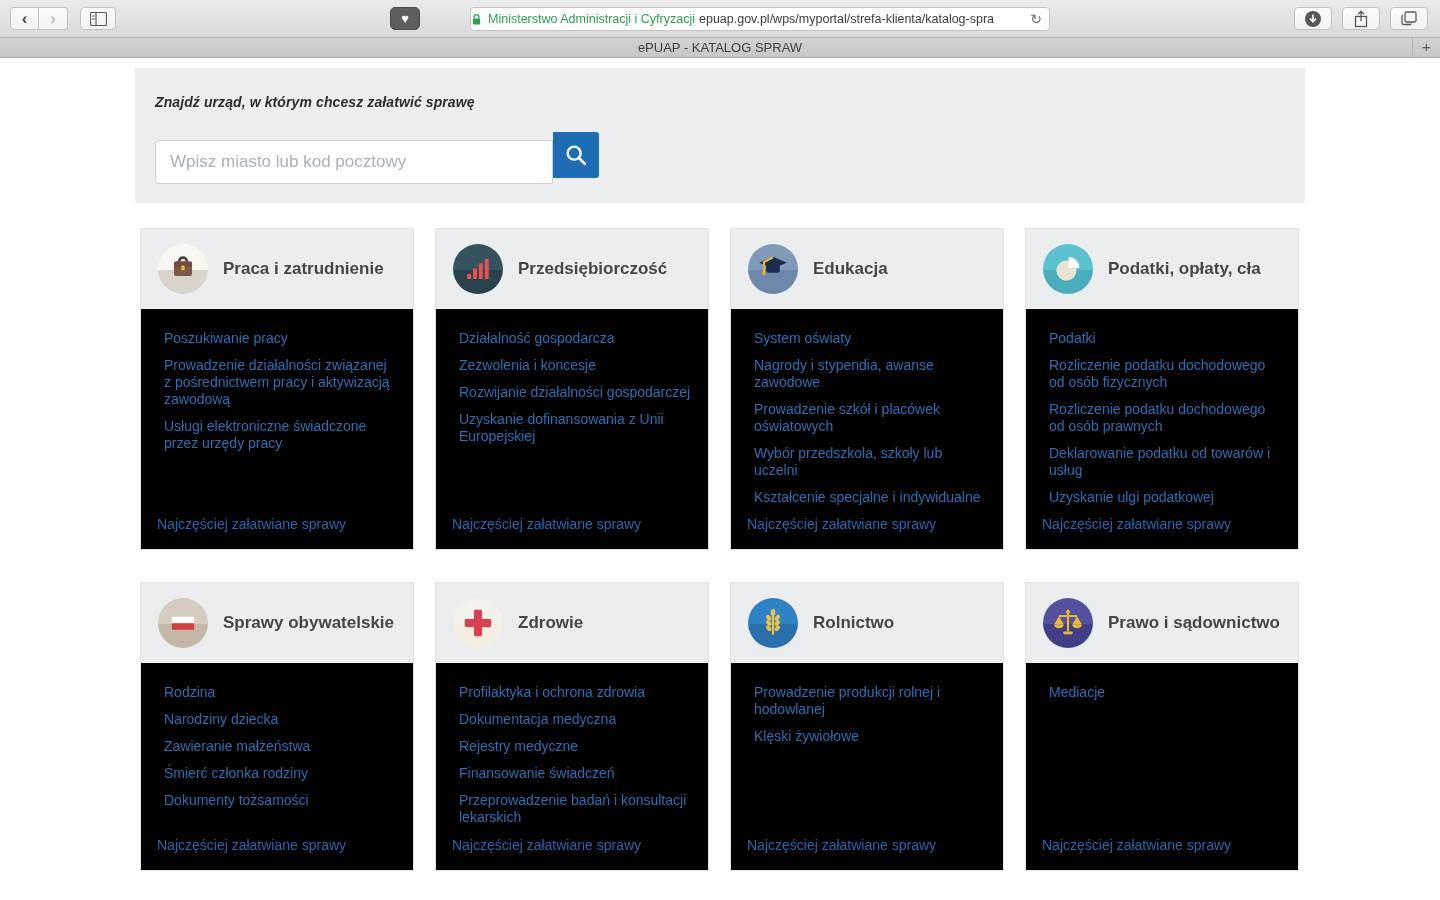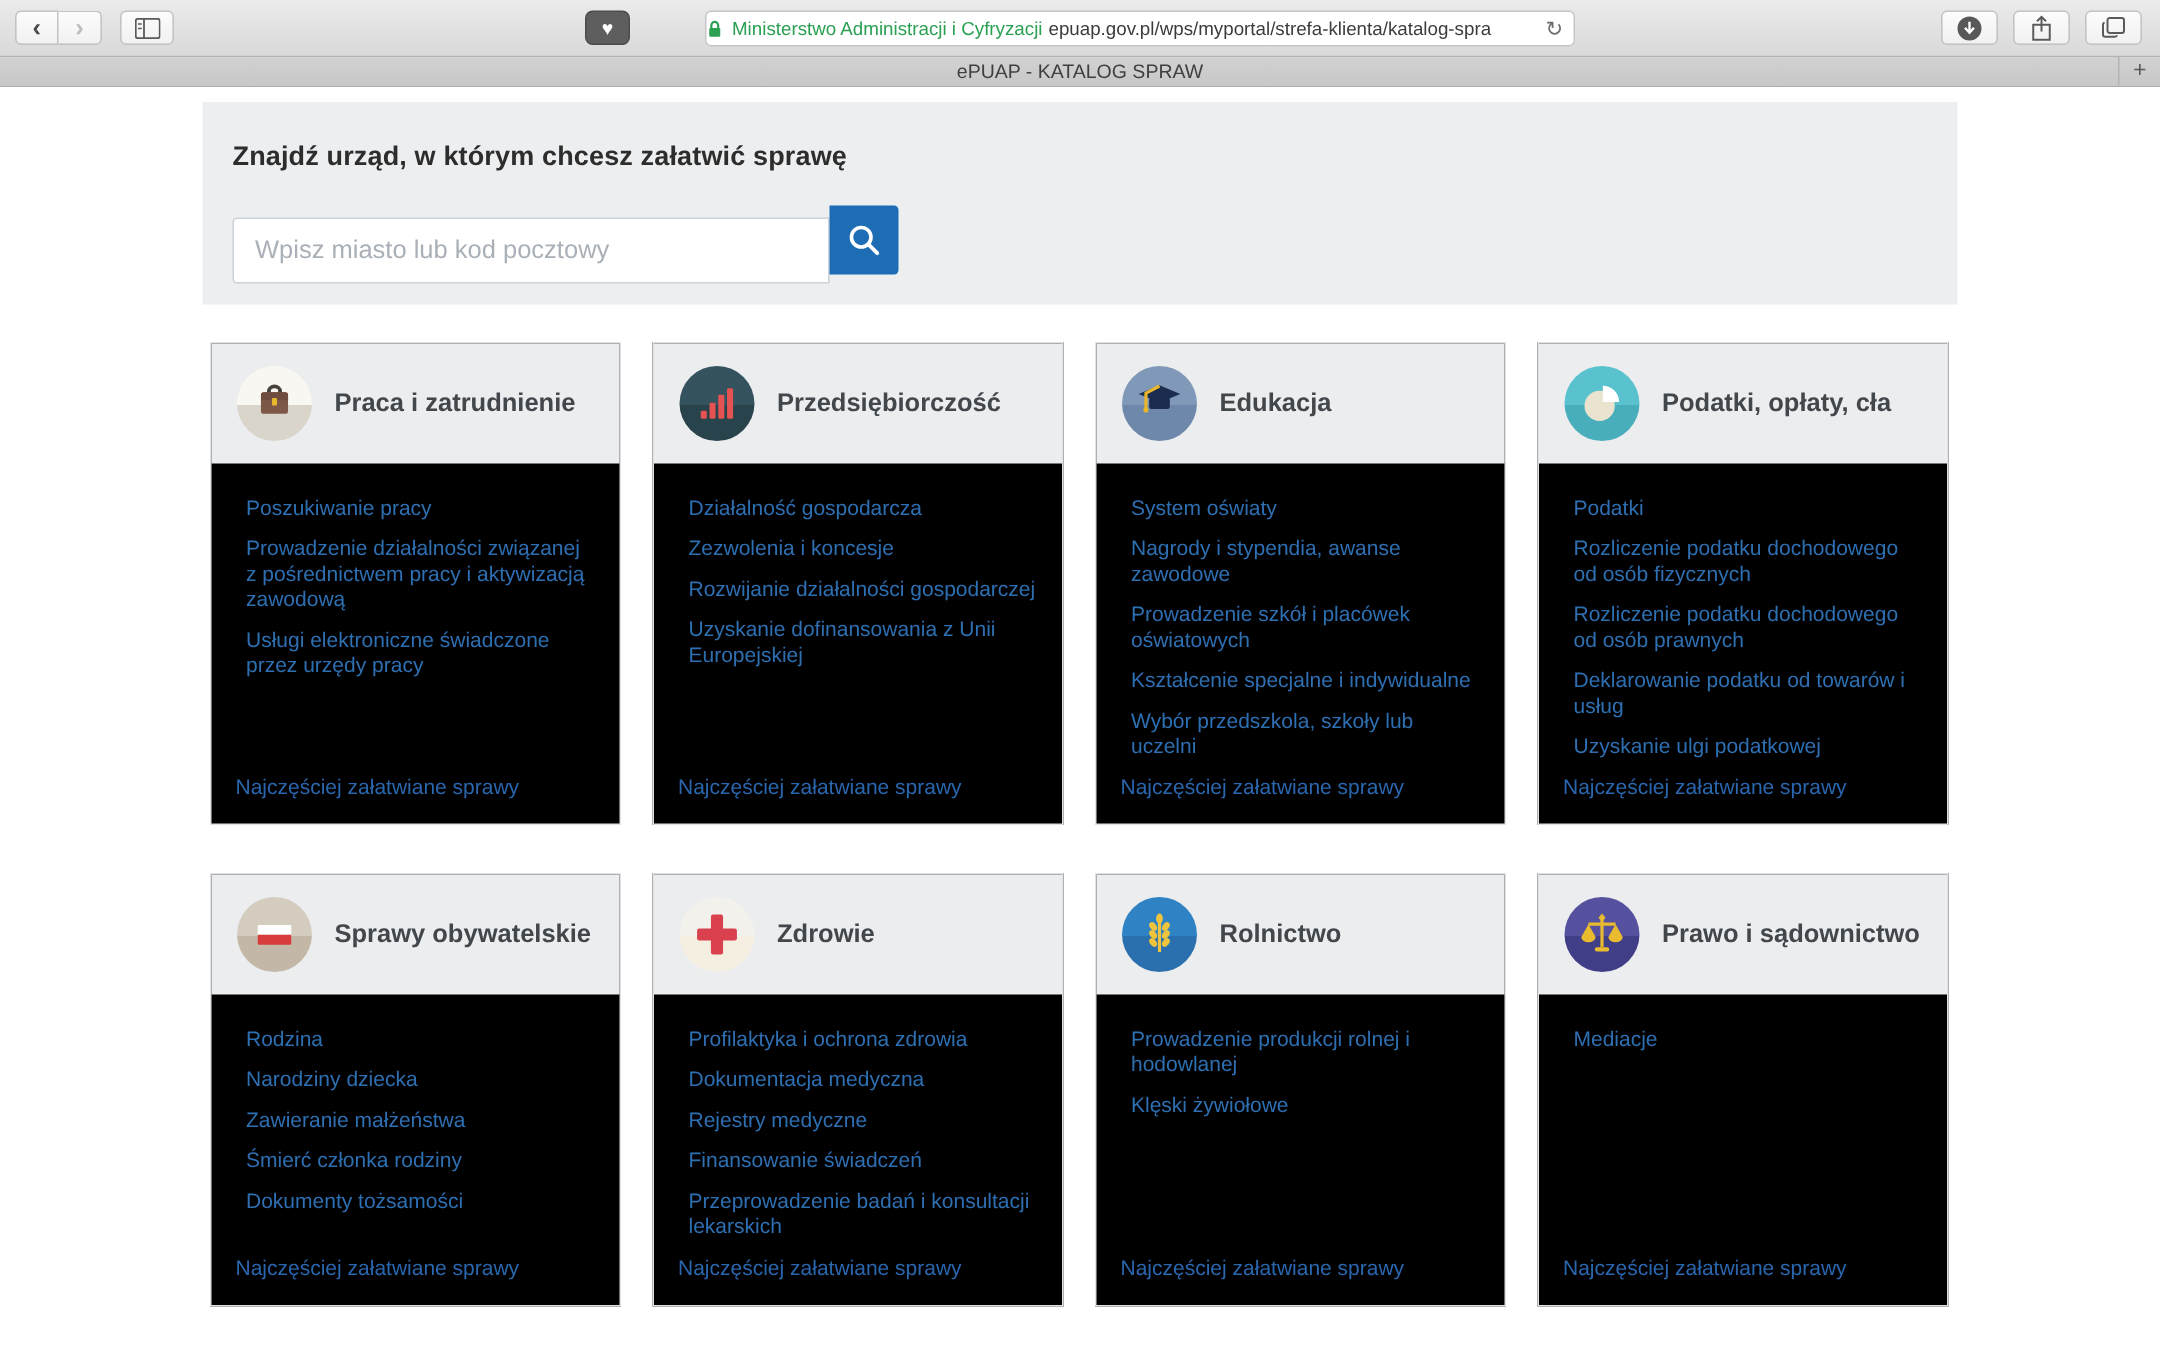--- a/index.html
+++ b/index.html
@@ -33,21 +33,21 @@
     border-bottom:1px solid #ababab; position:relative; display:flex;
     align-items:center; justify-content:center; }
   .tabtitle { font-size:13px; color:#3f3f3f; }
   .newtab { position:absolute; right:0; top:0; width:28px; height:19px;
     border-left:1px solid #b4b4b4; text-align:center; line-height:18px;
     font-size:15px; color:#5a5a5a; }
 
   
   .content { width:1170px; margin:10px auto 0; }
   .banner { background:#eceef0; height:135px; padding:26px 0 0 20px; }
-  .banner h1 { font-size:18px; color:#2d2d2d; letter-spacing:0.1px; }
+  .banner h1 { font-size:14px; color:#2d2d2d; letter-spacing:0.1px;font-style:italic; }
   .searchrow { display:flex; margin-top:16px; align-items:center; }
   .searchrow input { width:398px; height:44px; border:1px solid #ccd2d8; border-radius:3px 0 0 3px;
     font-size:17px; padding:0 14px; color:#333; font-family:inherit; outline:none;margin-top:14px; }
   .searchrow input::placeholder { color:#a9b0b7; }
   .searchbtn { width:46px; height:46px; border:none; border-radius:0 3px 3px 0;
     display:flex; align-items:center; justify-content:center; }
 
   .grid { width:1160px; margin:25px 0 0 5px; display:grid;
     grid-template-columns:repeat(4,274px); grid-template-rows:322px 289px;
     column-gap:21px; row-gap:32px; }
@@ -182,22 +182,22 @@
               <path d="M16 5 L7.5 9.5 V19" stroke="#e9b72b" stroke-width="2" fill="none"></path>
               <circle cx="7.5" cy="20" r="1.6" fill="#e9b72b"></circle>
             </svg>
           </div>
        <div class="card-title">Edukacja</div>
      </div>
      <div class="card-links">
           <a href="#" class="card-link">System oświaty</a>
           <a href="#" class="card-link">Nagrody i stypendia, awanse zawodowe</a>
           <a href="#" class="card-link">Prowadzenie szkół i placówek oświatowych</a>
+          <a href="#" class="card-link">Wybór przedszkola, szkoły lub uczelni</a>
           <a href="#" class="card-link">Kształcenie specjalne i indywidualne</a>
-          <a href="#" class="card-link">Wybór przedszkola, szkoły lub uczelni</a>
         </div>
      <a href="#" class="card-footer">Najczęściej załatwiane sprawy</a>
       </div>
       <div class="card">
         <div class="card-header">
        <div class="circle" style="background:linear-gradient(180deg, #5ac2ce 0 52%, #49aebb 52% 100%)">
             <svg viewBox="0 0 32 32">
               <circle cx="14.5" cy="17.5" r="9.5" fill="#eae3cf"></circle>
               <path d="M16.5 15 V4.8 A10.2 10.2 0 0 1 26.7 15 Z" fill="#ffffff"></path>
             </svg>

